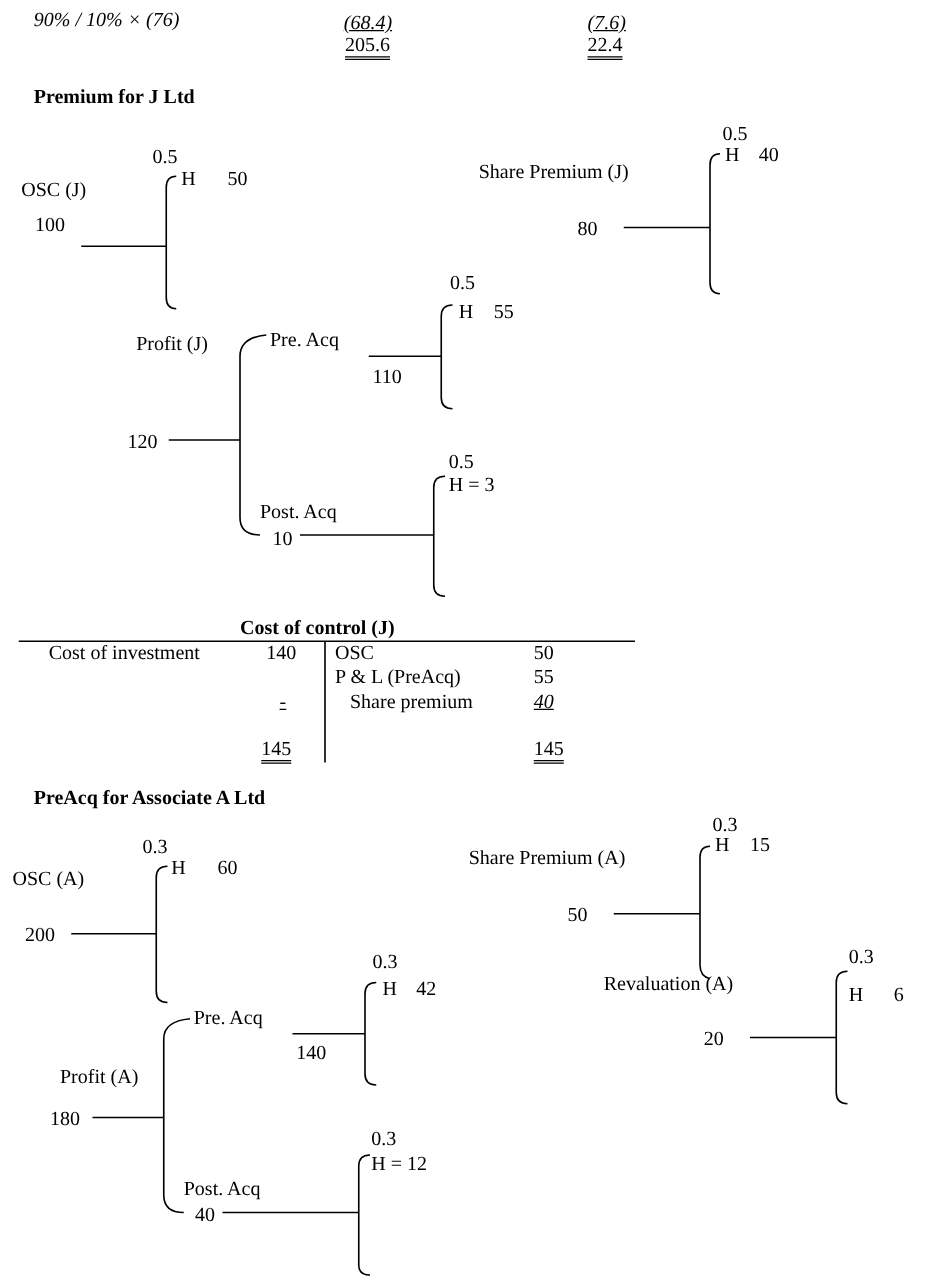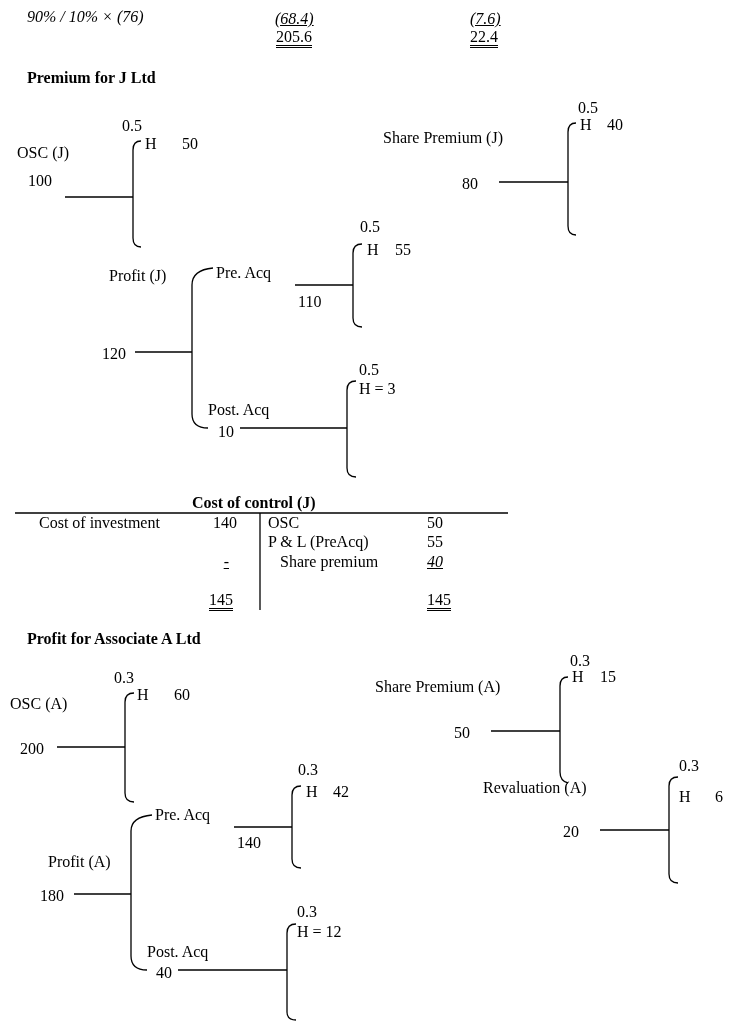--- a/index.html
+++ b/index.html
@@ -89,21 +89,21 @@
 <div class="t uu" style="left:209px;top:592px;">145</div>
 
 <div class="t" style="left:268px;top:515px;">OSC</div>
 <div class="t" style="left:427px;top:515px;">50</div>
 <div class="t" style="left:268px;top:534px;">P &amp; L (PreAcq)</div>
 <div class="t" style="left:427px;top:534px;">55</div>
 <div class="t" style="left:268px;top:554px;margin-left:12px;">Share premium</div>
 <div class="t u" style="left:427px;top:554px;">40</div>
 <div class="t uu" style="left:427px;top:592px;">145</div>
 
-<div class="t b" style="left:27px;top:631px;">Profit for Associate A Ltd</div>
+<div class="t b" style="left:27px;top:631px;">PreAcq for Associate A Ltd</div>
 
 <div class="t" style="left:10px;top:696px;">OSC (A)</div>
 <div class="t" style="left:20px;top:741px;">200</div>
 <div class="t" style="left:114px;top:670px;">0.3</div>
 <div class="t" style="left:137px;top:687px;">H</div>
 <div class="t" style="left:174px;top:687px;">60</div>
 
 <div class="t" style="left:375px;top:679px;">Share Premium (A)</div>
 <div class="t" style="left:454px;top:725px;">50</div>
 <div class="t" style="left:570px;top:653px;">0.3</div>

